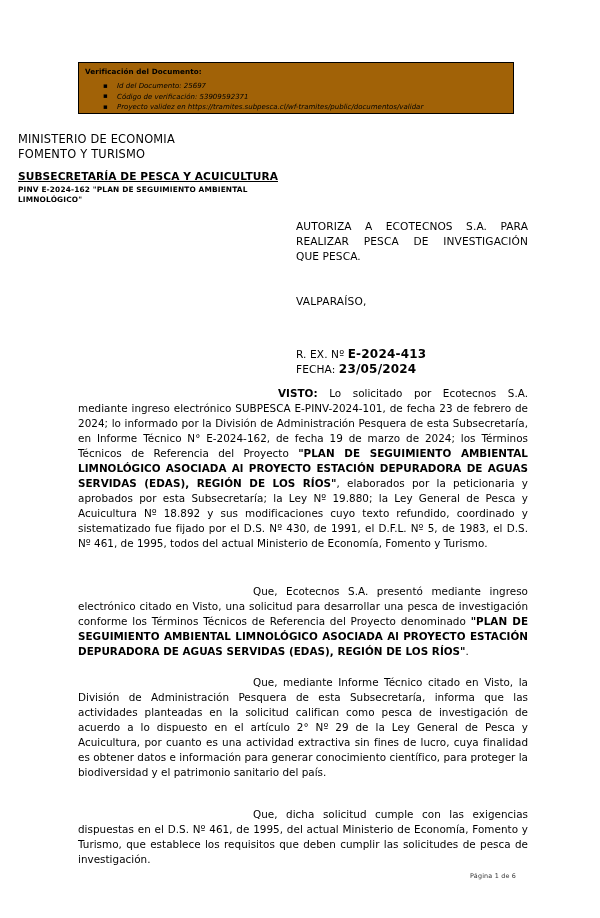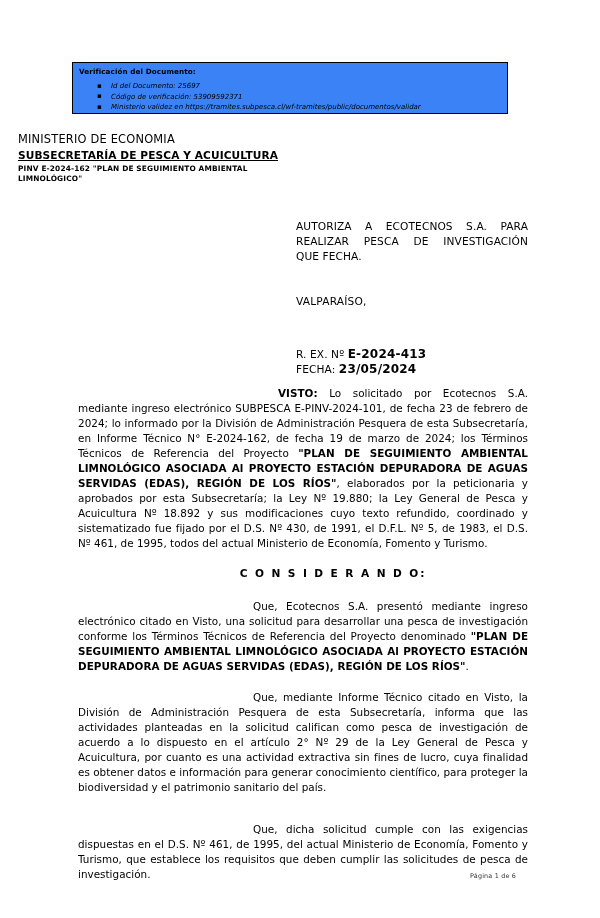--- a/index.html
+++ b/index.html
@@ -12,27 +12,27 @@
     height: 918px;
     position: relative;
     font-family: "DejaVu Sans", sans-serif;
     color: #000000;
     overflow: hidden;
   }
 
   
   .verif-box {
     position: absolute;
-    left: 72px;
+    left: 78px;
     top: 62px;
     width: 436px;
     height: 52px;
     border: 1px solid #000;
     box-sizing: border-box;
-    background: #3b82f6;
+    background: #a16207;
     overflow: hidden;
     padding: 4px 0 0 6px;
   }
   .verif-title {
     font-size: 7.2px;
     font-weight: bold;
     letter-spacing: 0.1px;
     line-height: 10px;
     white-space: nowrap;
   }
@@ -70,21 +70,21 @@
     font-size: 11.4px;
     line-height: 15px;
     letter-spacing: 0.2px;
   }
   .ministry .sub {
     font-size: 10.6px;
     font-weight: bold;
     text-decoration: underline;
     line-height: 14px;
     letter-spacing: 0.1px;
-    margin-top: 1px;
+    margin-top: 7px;
   }
   .ministry .pinv {
     font-size: 7.4px;
     font-weight: bold;
     line-height: 9.5px;
     letter-spacing: 0.15px;
     margin-top: 2px;
   }
 
   
@@ -170,56 +170,56 @@
   }
 </style>
 </head>
 <body>
 
 <div class="verif-box">
   <div class="verif-title">Verificación del Documento:</div>
   <ul class="verif-list">
     <li>Id del Documento: 25697</li>
     <li>Código de verificación: 53909592371</li>
-    <li>Ministerio validez en https://tramites.subpesca.cl/wf-tramites/public/documentos/validar</li>
+    <li>Proyecto validez en https://tramites.subpesca.cl/wf-tramites/public/documentos/validar</li>
   </ul>
 </div>
 
 <div class="ministry">
   <div class="line1">MINISTERIO DE ECONOMIA</div>
+  <div class="line2">FOMENTO Y TURISMO</div>
   <div class="sub">SUBSECRETARÍA DE PESCA Y ACUICULTURA</div>
   <div class="pinv">PINV E-2024-162 "PLAN DE SEGUIMIENTO AMBIENTAL LIMNOLÓGICO"</div>
 </div>
 
 <div class="right-col">
   <div class="authorize">
     <span class="j">AUTORIZA A ECOTECNOS S.A. PARA</span>
     <span class="j">REALIZAR PESCA DE INVESTIGACIÓN</span>
-    <span>QUE FECHA.</span>
+    <span>QUE PESCA.</span>
   </div>
   <div class="valparaiso">VALPARAÍSO,</div>
   <div class="resnum">
     <span>R. EX. Nº</span>
     <b>E-2024-413</b>
   </div>
   <div class="fecha">
     <span>FECHA:</span>
     <b>23/05/2024</b>
   </div>
 </div>
 
 <div class="body-text">
 
   <p class="para">
     <span class="lead-pad-3"></span><b>VISTO:</b><span> Lo solicitado por Ecotecnos S.A. mediante ingreso electrónico SUBPESCA E-PINV-2024-101, de fecha 23 de febrero de 2024; lo informado por la División de Administración Pesquera de esta Subsecretaría, en Informe Técnico N° E-2024-162, de fecha 19 de marzo de 2024; los Términos Técnicos de Referencia del Proyecto </span><b>"PLAN DE SEGUIMIENTO AMBIENTAL LIMNOLÓGICO ASOCIADA Al PROYECTO ESTACIÓN DEPURADORA DE AGUAS SERVIDAS (EDAS), REGIÓN DE LOS RÍOS"</b><span>, elaborados por la peticionaria y aprobados por esta Subsecretaría; la Ley Nº 19.880; la Ley General de Pesca y Acuicultura Nº 18.892 y sus modificaciones cuyo texto refundido, coordinado y sistematizado fue fijado por el D.S. Nº 430, de 1991, el D.F.L. Nº 5, de 1983, el D.S. Nº 461, de 1995, todos del actual Ministerio de Economía, Fomento y Turismo.</span>
   </p>
 
   <div class="gap-15"></div>
 
-  <p class="considerando">C O N S I D E R A N D O:</p>
 
   <div class="gap-18"></div>
 
   <p class="para">
     <span class="lead-pad-2"></span><span>Que, Ecotecnos S.A. presentó mediante ingreso electrónico citado en Visto, una solicitud para desarrollar una pesca de investigación conforme los Términos Técnicos de Referencia del Proyecto denominado </span><b>"PLAN DE SEGUIMIENTO AMBIENTAL LIMNOLÓGICO ASOCIADA Al PROYECTO ESTACIÓN DEPURADORA DE AGUAS SERVIDAS (EDAS), REGIÓN DE LOS RÍOS"</b><span>.</span>
   </p>
 
   <div class="gap-16"></div>
 
   <p class="para">

